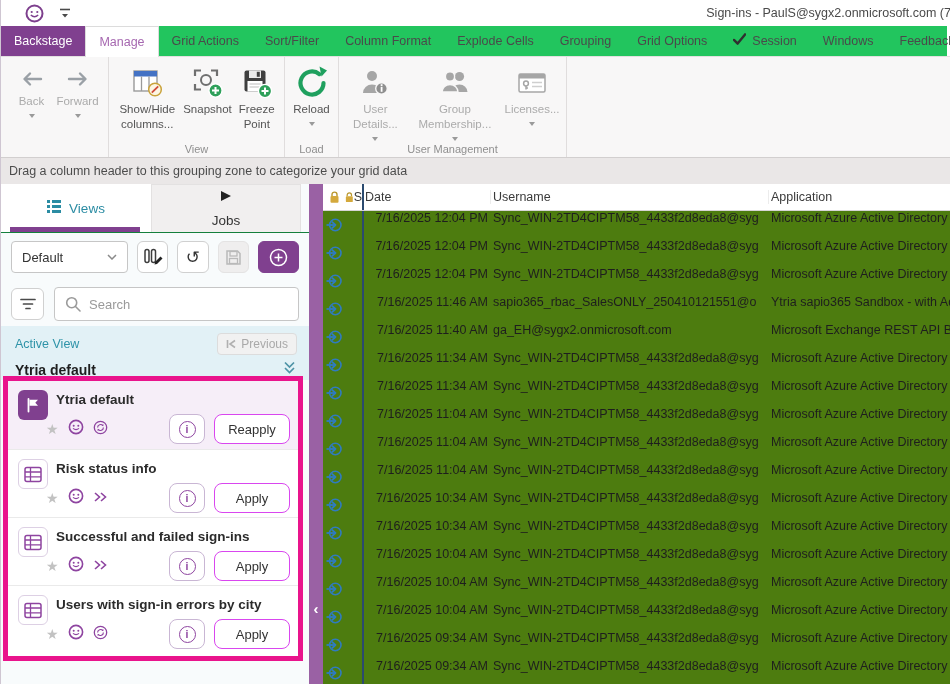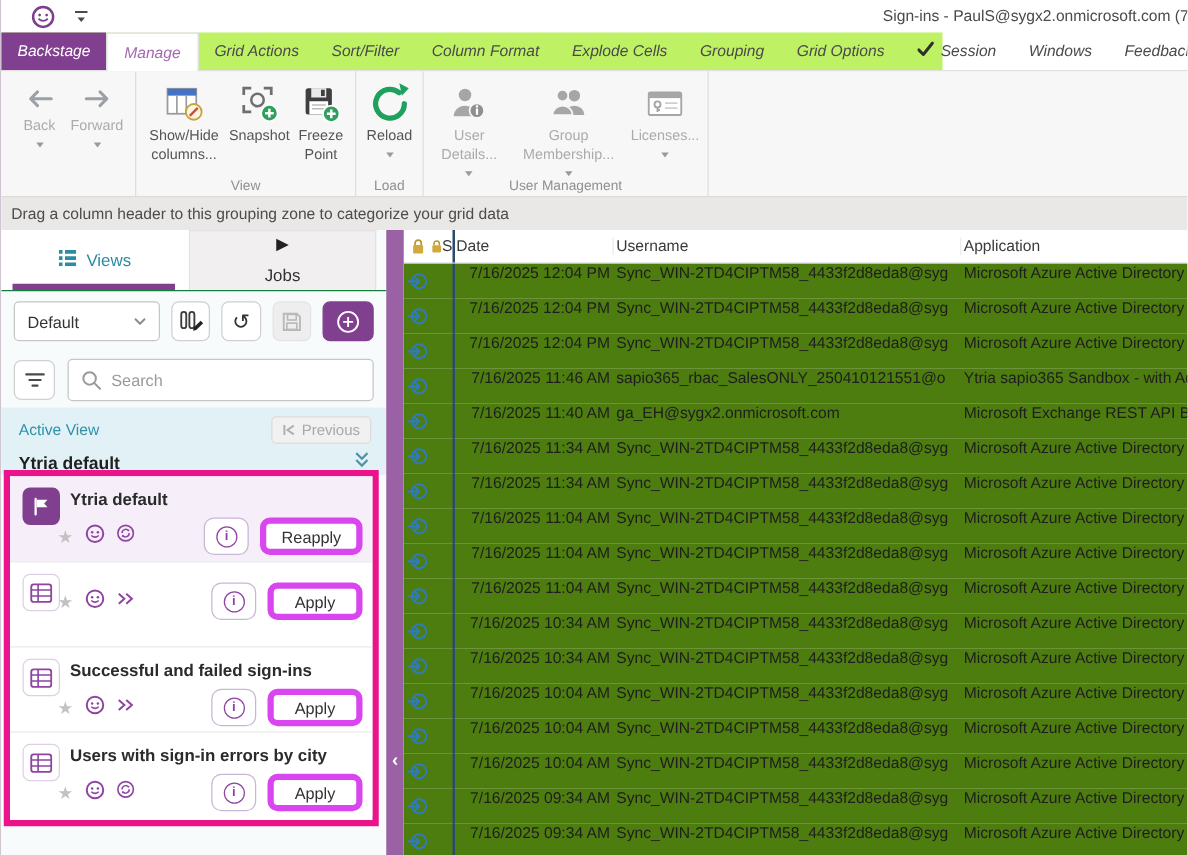--- a/index.html
+++ b/index.html
@@ -7,21 +7,21 @@
   body { font-family:"Liberation Sans", sans-serif; }
   .app { position:relative; width:950px; height:684px; overflow:hidden; background:#fff; border-left:1px solid #cfc6d2; }
 
   
   .titlebar { position:absolute; left:0; top:0; width:950px; height:26px; display:flex; align-items:center; background:#fff; }
   .titlebar .logo { margin-left:24px; width:19px; height:19px; }
   .titlebar .qa { margin-left:14px; width:14px; height:14px; }
   .titlebar .title { flex:1; text-align:right; font-size:12.5px; color:#4a4a4a; white-space:nowrap; overflow:hidden; }
 
   
-  .tabs { position:absolute; left:0; top:26px; width:753px; height:30px; display:flex; background:#bef264;font-style:italic; }
+  .tabs { position:absolute; left:0; top:26px; width:946px; height:30px; display:flex; background:#22c55e; }
   .tab { padding:0 13px; line-height:30px; font-size:12.5px; color:#4a4a4a; white-space:nowrap; display:flex; align-items:center; gap:6px; }
   .tab.backstage { background:#80408f; color:#fff; }
   .tab.active { background:#fff; color:#a668b0; border:1px solid #dcdcdc; border-bottom:none; position:relative; z-index:2; height:31px; }
 
   
   .ribbon { position:absolute; left:0; top:56px; width:950px; height:102px; background:#f8f7f7; border-top:1px solid #e2e0e0; border-bottom:1px solid #d2cfcf; display:flex; }
   .rgroup { position:relative; border-right:1px solid #e0dddd; padding:2px 4px 16px 4px; display:flex; align-items:flex-start; }
   .rgroup .gname { position:absolute; bottom:2px; left:0; right:0; text-align:center; font-size:11px; color:#8f8f8f; white-space:nowrap; }
   .rbtn { display:flex; flex-direction:column; align-items:center; padding:5px 4px 0 4px; }
   .rbtn .bicon { height:38px; display:flex; align-items:center; justify-content:center; }
@@ -77,21 +77,21 @@
   .vicon { width:30px; height:30px; border-radius:6px; display:flex; align-items:center; justify-content:center; flex:none; }
   .vicon.flag { background:#80408f; }
   .vicon.table { background:#fff; border:1px solid #ddd0e4; }
   .vbody { flex:1; margin-left:8px; min-width:0; }
   .vtitle { font-size:13.5px; font-weight:600; color:#2b2b2b; margin-top:2px; white-space:nowrap; }
   .vmeta { margin-top:7px; display:flex; align-items:center; gap:9px; margin-left:-38px; padding-left:28px; }
   .star { color:#c2c2c2; font-size:14px; line-height:1; }
   .spacer { flex:1; }
   .ibtn { width:36px; height:30px; border:1px solid #c9b6d4; border-radius:8px; background:#fff; display:flex; align-items:center; justify-content:center; }
   .icirc { width:17px; height:17px; border:1.4px solid #8e44a0; border-radius:50%; color:#8e44a0; font-size:10.5px; line-height:14px; text-align:center; font-weight:bold; font-style:normal; }
-  .abtn { min-width:76px; height:30px; border:5px solid #d946ef; border-radius:8px; background:#fff; font-size:13px; color:#333; font-family:"Liberation Sans", sans-serif; padding:0 12px; }
+  .abtn { min-width:76px; height:30px; border:1px solid #d946ef; border-radius:8px; background:#fff; font-size:13px; color:#333; font-family:"Liberation Sans", sans-serif; padding:0 12px; }
 
   
   .ghead { display:flex; height:27px; border-bottom:1px solid #d6d4d4; align-items:center; font-size:12.5px; color:#3a3a3a; background:#fff; }
   .grow { display:flex; height:28px; align-items:flex-start; font-size:12.5px; color:#1e1e1e; background:#4d7c0f; }
   .c-icon { width:22px; flex:none; display:flex; align-items:center; justify-content:center; height:100%; }
   .c-s { width:19px; flex:none; display:flex; align-items:center; height:100%; border-right:2px solid #2b4a6f; }
   .c-date { width:127px; flex:none; text-align:right; padding-right:3px; white-space:nowrap; overflow:hidden; }
   .c-user { width:278px; flex:none; text-align:left; padding-left:2px; white-space:nowrap; overflow:hidden; }
   .c-app { flex:1; text-align:left; padding-left:2px; white-space:nowrap; overflow:hidden; min-width:0; }
   .ghead .c-date, .ghead .c-user { border-right:1px solid #ececec; }
@@ -390,20 +390,21 @@
         </div>
 
         <div class="vitem">
           <div class="vicon table">
             <svg width="18" height="17" viewBox="0 0 18 17">
                 <rect x="1" y="1.5" width="16" height="14" rx="2" fill="none" stroke="#8e44a0" stroke-width="1.5"></rect>
                 <path d="M1 6 H17 M1 10.8 H17 M6.5 1.5 V15.5" stroke="#8e44a0" stroke-width="1.3"></path>
               </svg>
           </div>
           <div class="vbody">
+            <div class="vtitle">Risk status info</div>
             <div class="vmeta">
               <span class="star">★</span>
               <span><svg width="16" height="16" viewBox="0 0 16 16">
                     <circle cx="8" cy="8" r="6.6" fill="none" stroke="#8e44a0" stroke-width="1.6"></circle>
                     <circle cx="5.7" cy="6.8" r="1" fill="#8e44a0"></circle>
                     <circle cx="10.3" cy="6.8" r="1" fill="#8e44a0"></circle>
                     <path d="M5 9.4 Q8 12 11 9.4" fill="none" stroke="#8e44a0" stroke-width="1.2"></path>
                   </svg></span>
               <span><svg width="15" height="12" viewBox="0 0 15 12">
                     <polyline points="2,2 6.5,6 2,10" fill="none" stroke="#8e44a0" stroke-width="1.6"></polyline>

